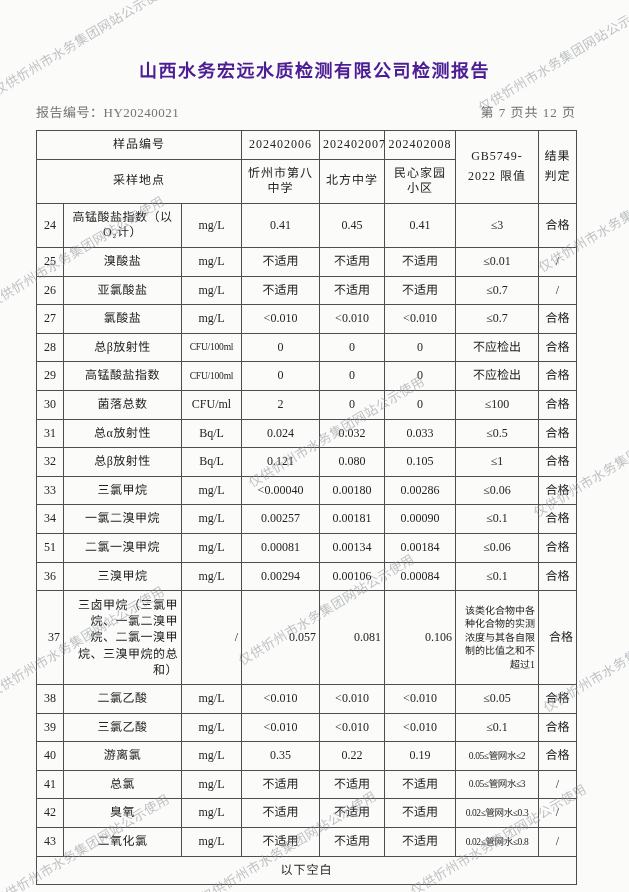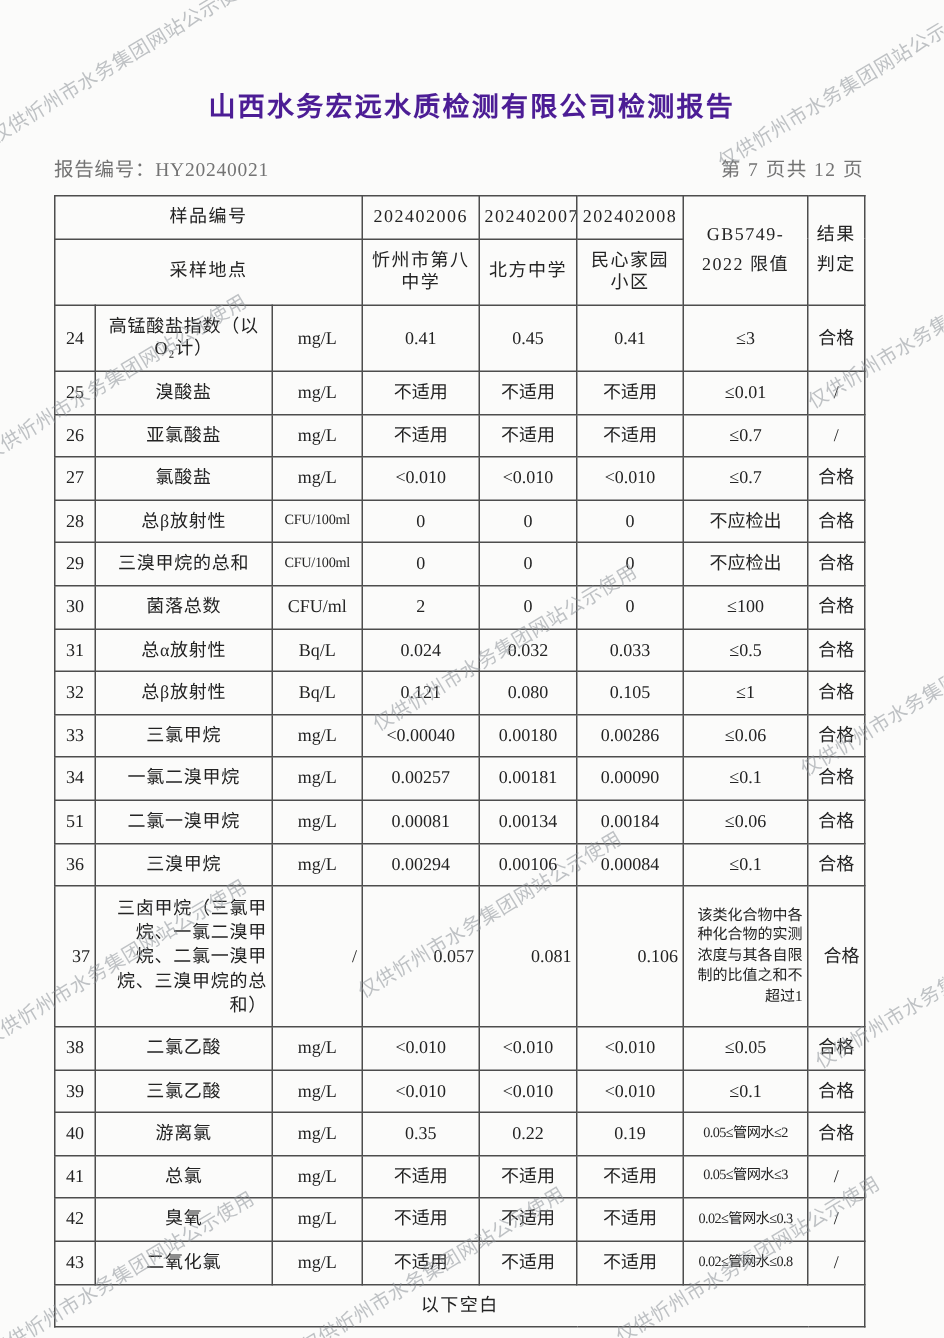--- a/index.html
+++ b/index.html
@@ -174,21 +174,21 @@
     <td class="cell-item">总β放射性</td>
     <td class="cell-unit small">CFU/100ml</td>
     <td class="cell-value">0</td>
     <td class="cell-value">0</td>
     <td class="cell-value">0</td>
     <td class="cell-limit">不应检出</td>
     <td class="cell-result">合格</td>
   </tr>
           <tr>
     <td class="cell-no">29</td>
-    <td class="cell-item">三溴甲烷的总和</td>
+    <td class="cell-item">高锰酸盐指数</td>
     <td class="cell-unit small">CFU/100ml</td>
     <td class="cell-value">0</td>
     <td class="cell-value">0</td>
     <td class="cell-value">0</td>
     <td class="cell-limit">不应检出</td>
     <td class="cell-result">合格</td>
   </tr>
           <tr>
     <td class="cell-no">30</td>
     <td class="cell-item">菌落总数</td>

